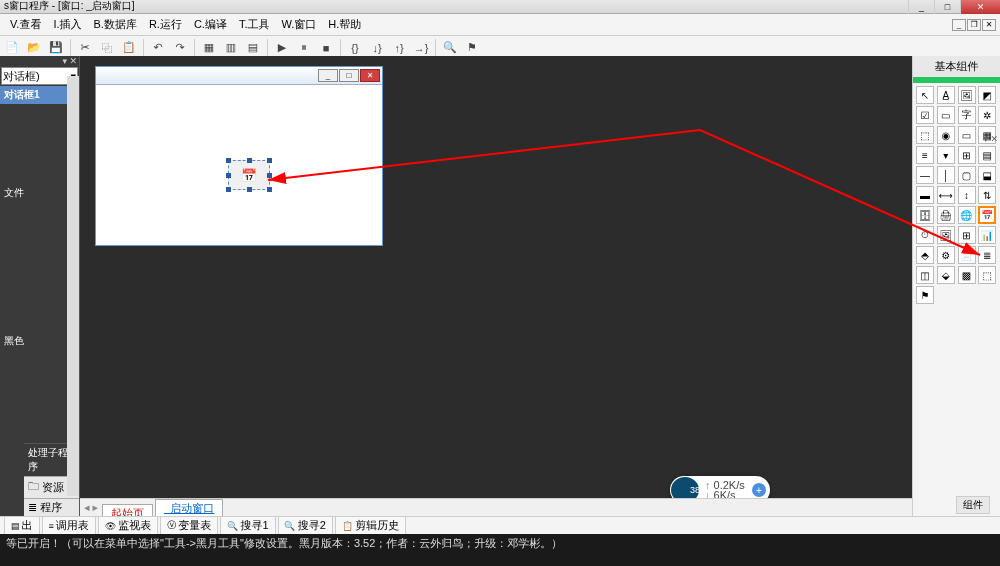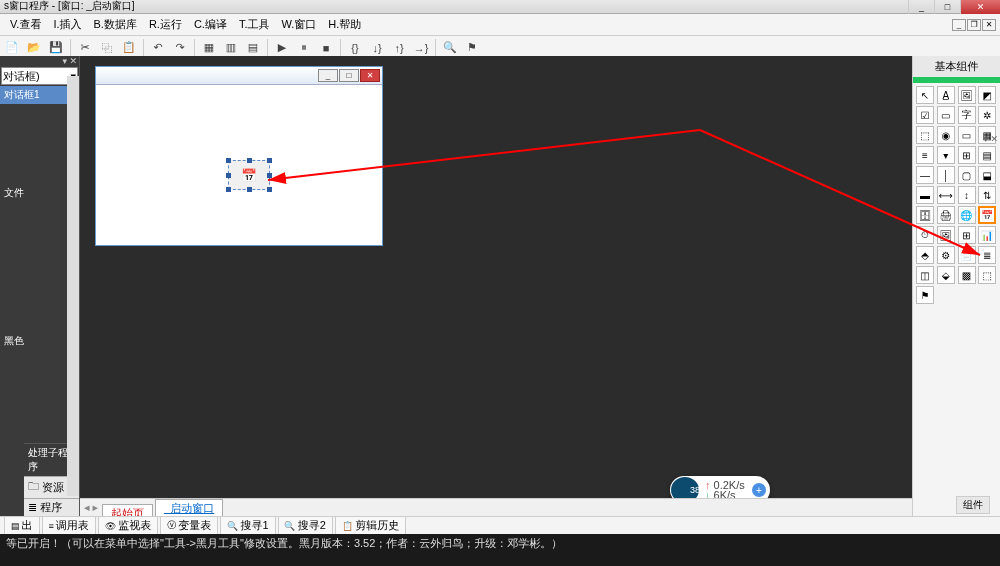--- a/index.html
+++ b/index.html
@@ -18,21 +18,21 @@
 
 .toolbar-row { height: 24px; background: #f4f4f4; border-bottom: 1px solid #ccc; display: flex; align-items: center; padding-left: 2px; gap: 2px; }
 .tb-btn { width: 20px; height: 20px; border: 1px solid transparent; display: flex; align-items: center; justify-content: center; font-size: 11px; color: #444; }
 .tb-sep { width: 1px; height: 18px; background: #ccc; margin: 0 2px; }
 
 .main-area { position: absolute; top: 56px; bottom: 50px; left: 0; right: 0; display: flex; }
 
 .left-panel { width: 80px; background: #3a3a3a; color: #ddd; border-right: 1px solid #555; position: relative; display: flex; flex-direction: column; }
 .left-combo { height: 18px; background: #fff; color: #000; border: 1px solid #888; margin: 1px; font-size: 10px; padding: 1px; display: flex; align-items: center; justify-content: space-between; }
 .left-item { padding: 2px 4px; font-size: 10px; color: #fff; }
-.left-item.sel { background: #5a8ac8; }
+.left-item.sel { background: #5a8ac8; font-weight: bold; }
 .left-scroll { position: absolute; right: 0; top: 20px; bottom: 20px; width: 12px; background: #ddd; }
 .left-bottom { margin-top: auto; margin-left: 24px; }
 .left-bottom .tab { background: #e8e8e8; color: #000; border-top: 1px solid #aaa; padding: 1px 4px; font-size: 10px; display:flex; align-items:center; gap:3px; }
 
 .canvas-area { flex: 1; background: #2c2c2c; position: relative; }
 .form-design { position: absolute; left: 15px; top: 10px; width: 288px; height: 180px; background: #fff; border: 1px solid #6699cc; }
 .form-title { height: 18px; background: linear-gradient(#fff,#e0eaf5); border-bottom: 1px solid #aac; display: flex; justify-content: flex-end; align-items: center; padding-right: 2px; gap: 1px; }
 .form-title .fw { width: 20px; height: 13px; border: 1px solid #888; font-size: 8px; display: flex; align-items: center; justify-content: center; background: #f0f0f0; }
 .form-title .fw.close { background: #d04040; color: #fff; border-color: #a02020; }
 .form-body { height: calc(100% - 18px); background-image: radial-gradient(circle, #888 0.5px, transparent 0.5px); background-size: 6px 6px; position: relative; }

